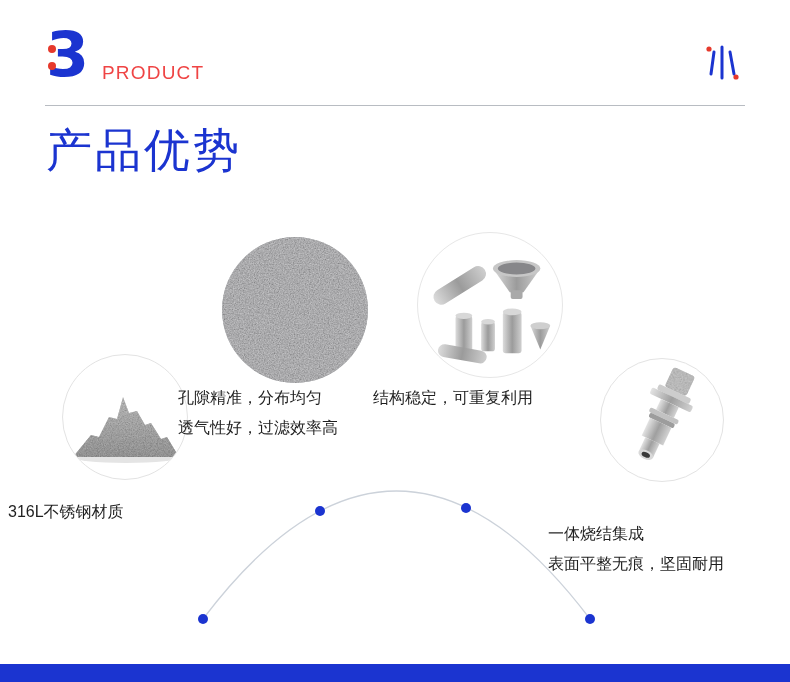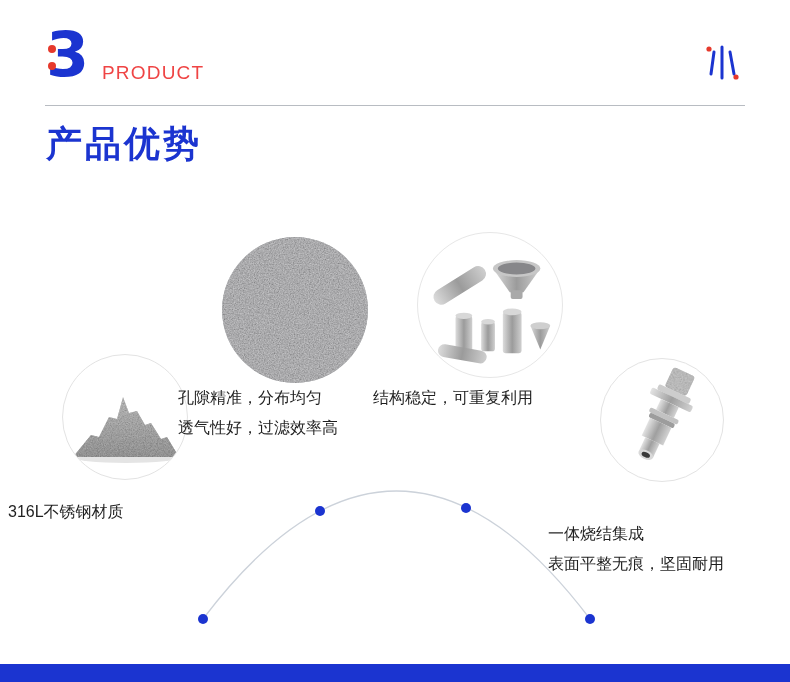--- a/index.html
+++ b/index.html
@@ -23,21 +23,21 @@
   .header-title {
     position:absolute; left:102px; top:35px; font-size:19px; letter-spacing:1.2px;
     color:#ef4444; line-height:27px; font-weight:400;margin-top:24px;
   }
   .brand-mark { position:absolute; left:700px; top:36px; width:46px; height:52px; }
   .divider { position:absolute; left:45px; top:105px; width:700px; height:1px;
     background:var(--divider-gray,#b8bcc2); }
 
   
   .page-title {
-    position:absolute; left:46px; top:120px; font-size:36px; font-weight:700;
+    position:absolute; left:46px; top:120px; font-size:46px; font-weight:400;
     letter-spacing:3px; color:var(--accent-blue,#1b34d0);
   }
 
   
   .circle { position:absolute; border-radius:50%; overflow:hidden; background:#fff; }
   .circle svg { display:block; }
   .c-powder    { left:62px;  top:354px; width:126px; height:126px; border:1px solid #e3e3e3; }
   .c-texture   { left:222px; top:237px; width:146px; height:146px; }
   .c-parts     { left:417px; top:232px; width:146px; height:146px; border:1px solid #e7e7e7; }
   .c-component { left:600px; top:358px; width:124px; height:124px; border:1px solid #e3e3e3; }

